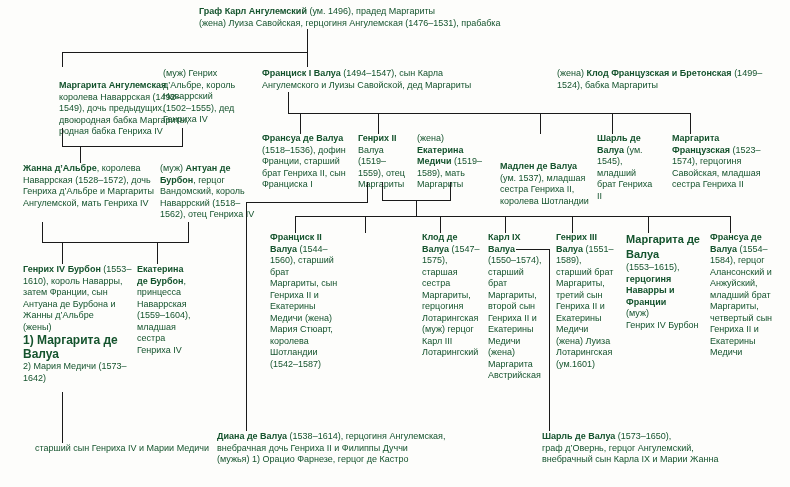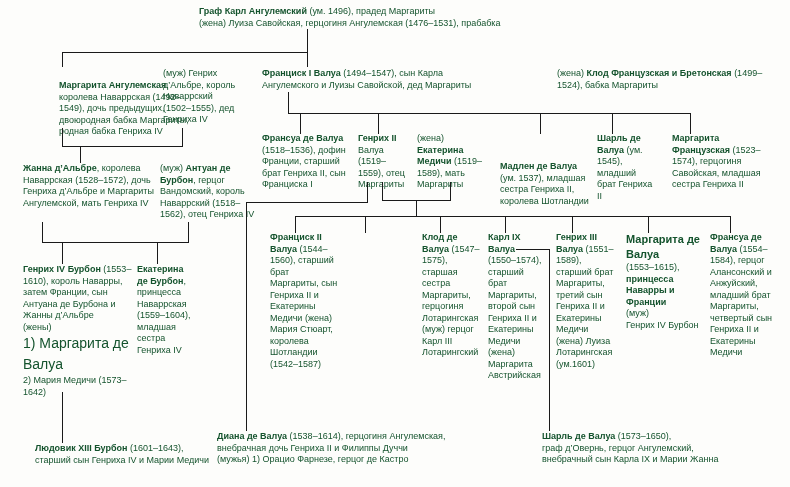--- a/index.html
+++ b/index.html
@@ -2,21 +2,21 @@
 <html><head>
 <meta charset="utf-8">
 <style>
   html,body{margin:0;padding:0;background:#fff;}
   #stage{position:relative;width:790px;height:487px;background:#fdfdfb;overflow:hidden;
          font-family:"Liberation Sans", sans-serif;color:#14532d;}
   .n{position:absolute;font-size:9px;line-height:11.5px;letter-spacing:0;}
   .b{font-weight:bold;}
   .blk{display:block;}
   .big{font-size:11px;line-height:15px;font-weight:bold;}
-  .med{font-size:14px;line-height:21px;font-weight:normal;}
+  .med{font-size:12px;line-height:14px;font-weight:bold;}
   .ln{position:absolute;background:#1a1a1a;}
   .ind{padding-left:24px;}
 </style>
 </head>
 <body>
 
 <div id="stage">
 
   <div class="n" style="left:199px;top:6px;width:330px;">
     <span class="blk"><span class="b">Граф Карл Ангулемский</span><span> (ум. 1496), прадед Маргариты</span></span>
@@ -80,40 +80,39 @@
   </div>
   <div class="n" style="left:488px;top:232px;width:55px;">
     <span class="b">Карл IX Валуа</span><span> (1550–1574), старший брат Маргариты, второй сын Генриха II и Екатерины Медичи (жена) Маргарита Австрийская</span>
   </div>
   <div class="n" style="left:556px;top:232px;width:60px;">
     <span class="b">Генрих III Валуа</span><span> (1551–1589), старший брат Маргариты, третий сын Генриха II и Екатерины Медичи (жена) Луиза Лотарингская (ум.1601)</span>
   </div>
   <div class="n" style="left:626px;top:232px;width:78px;">
     <span class="blk big">Маргарита де Валуа</span>
     <span class="blk">(1553–1615),</span>
-    <span class="blk b">принцесса Наварры и Франции</span>
+    <span class="blk b">герцогиня Наварры и Франции</span>
     <span class="blk">(муж)</span>
     <span class="blk">Генрих IV Бурбон</span>
   </div>
   <div class="n" style="left:710px;top:232px;width:78px;">
     <span class="b">Франсуа де Валуа</span><span> (1554–1584), герцог Алансонский и Анжуйский, младший брат Маргариты, четвертый сын Генриха II и Екатерины Медичи</span>
   </div>
 
   <div class="n" style="left:217px;top:431px;width:300px;white-space:nowrap;">
     <span class="blk"><span class="b">Диана де Валуа</span><span> (1538–1614), герцогиня Ангулемская,</span></span>
     <span class="blk">внебрачная дочь Генриха II и Филиппы Дуччи</span>
     <span class="blk">(мужья) 1) Орацио Фарнезе, герцог де Кастро</span>
   </div>
   <div class="n" style="left:494px;top:431px;width:220px;white-space:nowrap;margin-left:48px;">
     <span class="blk"><span class="b">Шарль де Валуа</span><span> (1573–1650),</span></span>
     <span class="blk">граф д’Овернь, герцог Ангулемский,</span>
     <span class="blk">внебрачный сын Карла IX и Марии Жанна</span>
   </div>
   <div class="n" style="left:35px;top:443px;width:240px;white-space:nowrap;">
-    <span class="blk"><span class="b">Людовик XIII Бурбон</span><span> (1601–1643),</span></span>
     <span class="blk">старший сын Генриха IV и Марии Медичи</span>
   </div>
 
 <div class="ln" style="left: 307px; top: 29px; width: 1px; height: 38px;"></div>
     <div class="ln" style="left: 62px; top: 52px; width: 246px; height: 1px;"></div>
     <div class="ln" style="left: 62px; top: 52px; width: 1px; height: 15px;"></div>
     <div class="ln" style="left: 62px; top: 128px; width: 1px; height: 19px;"></div>
     <div class="ln" style="left: 182px; top: 128px; width: 1px; height: 19px;"></div>
     <div class="ln" style="left: 62px; top: 146px; width: 121px; height: 1px;"></div>
     <div class="ln" style="left: 80px; top: 146px; width: 1px; height: 17px;"></div>

